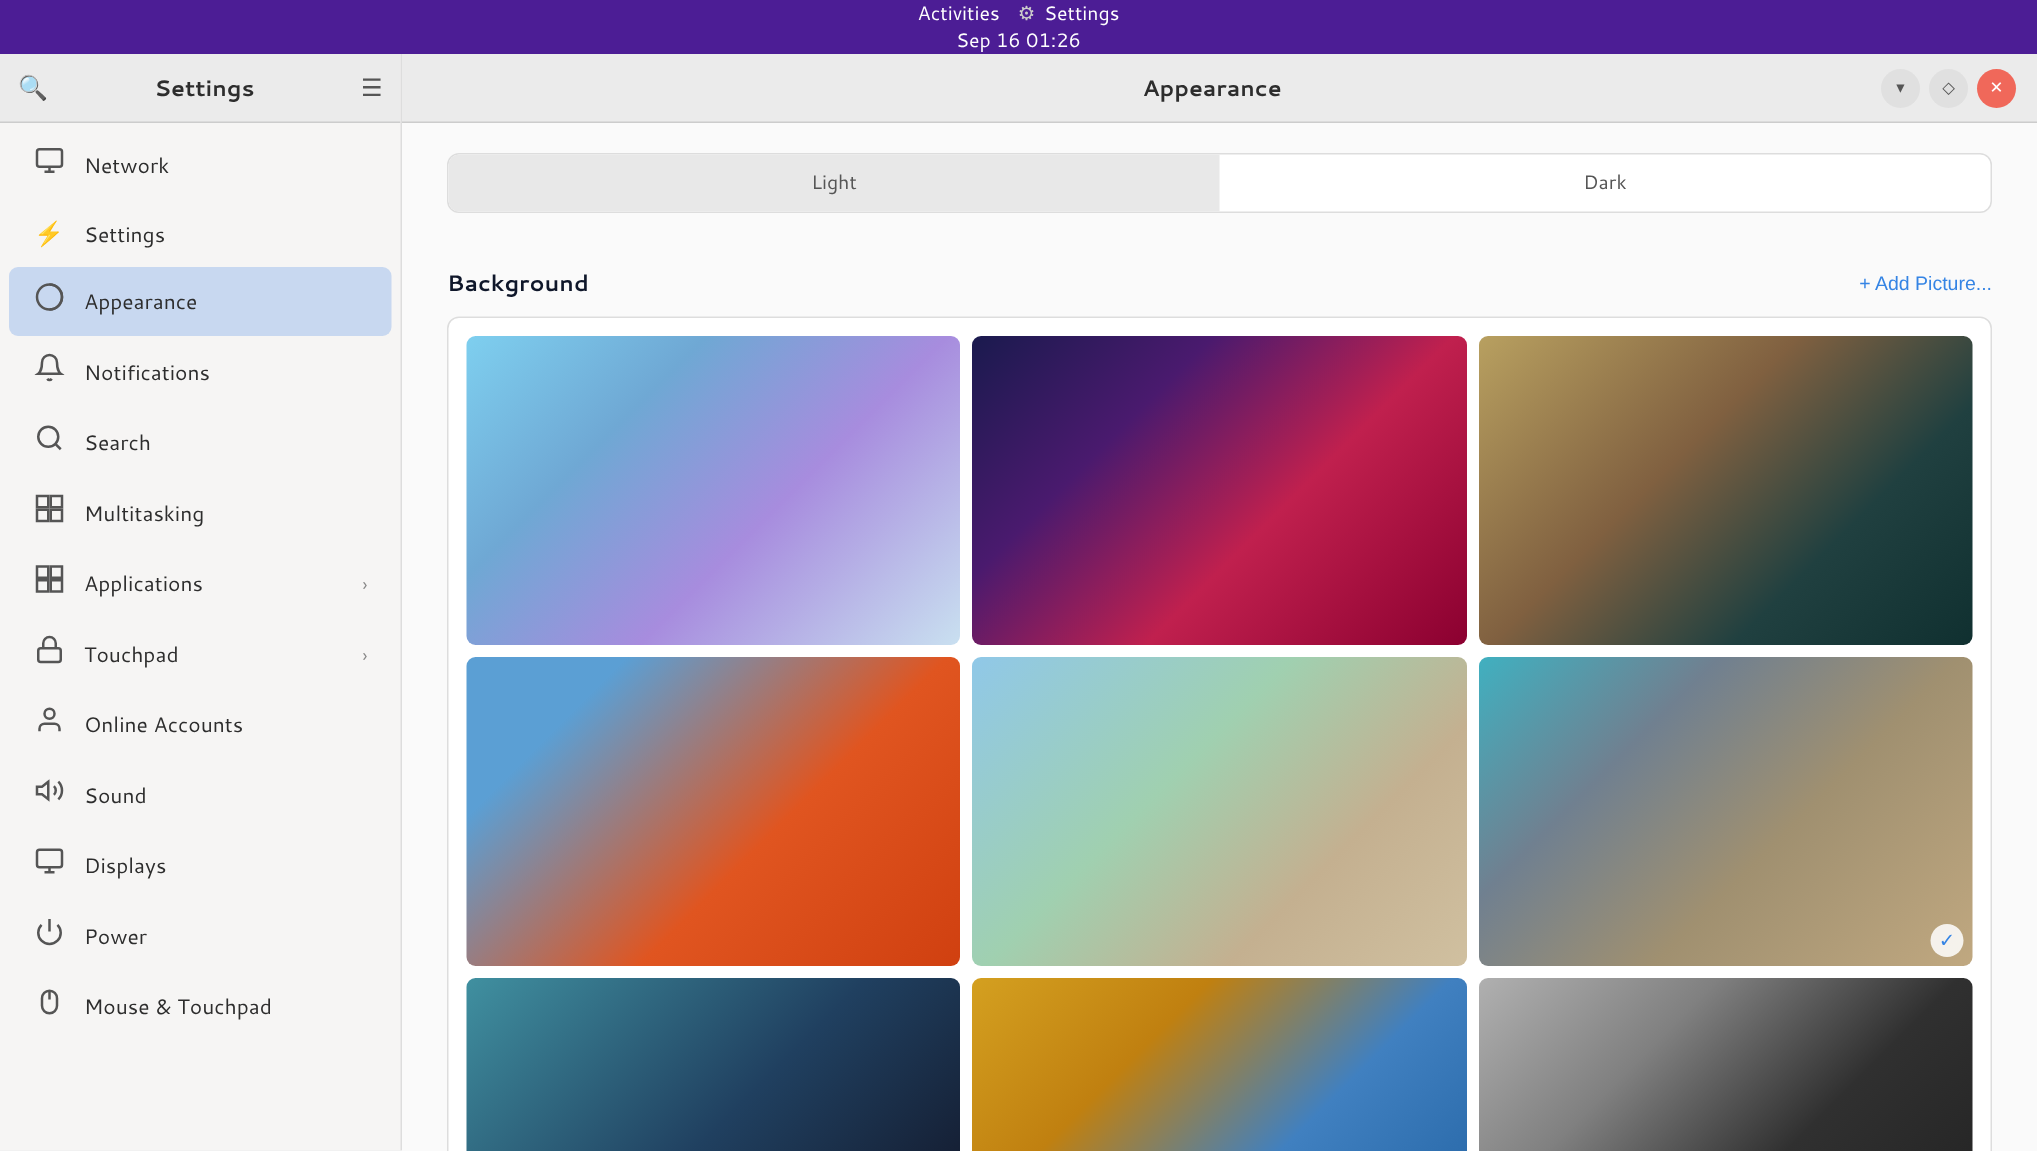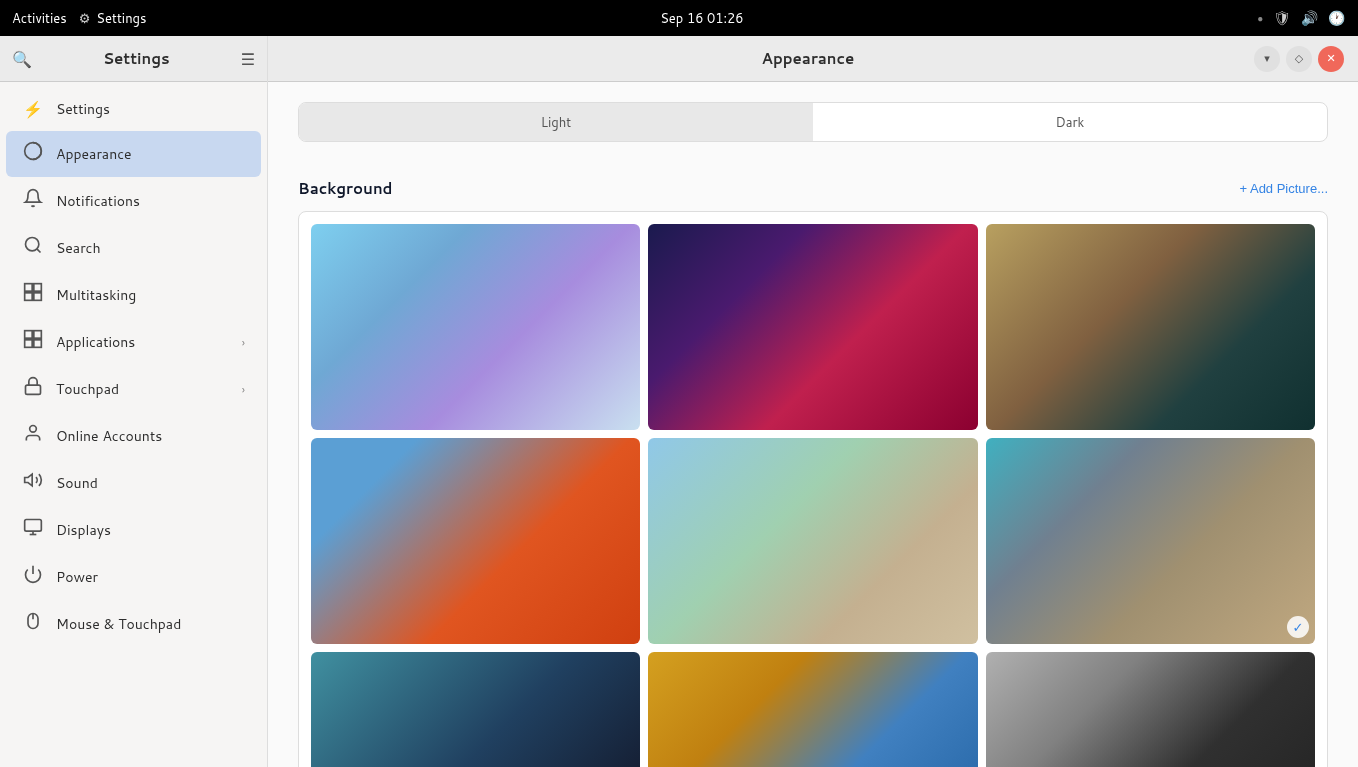--- a/index.html
+++ b/index.html
@@ -1,26 +1,27 @@
 <!DOCTYPE html>
 <html><head>
   <meta charset="utf-8">
   <style>
     * { margin: 0; padding: 0; box-sizing: border-box; }
     body { width: 1358px; height: 767px; font-family: 'Cantarell', 'Segoe UI', sans-serif; background: #f0f0f0; overflow: hidden; display: flex; flex-direction: column; }
 
     
     .topbar {
       height: 36px;
-      background: #000000;
+      background: #4c1d95;
       display: flex;
       align-items: center;
       justify-content: space-between;
       padding: 0 12px;
       flex-shrink: 0;
+      flex-direction: column;
     }
     .topbar-left { display: flex; align-items: center; gap: 12px; }
     .topbar-center { color: #fff; font-size: 13px; }
     .topbar-right { display: flex; align-items: center; gap: 10px; }
     .topbar-activities { color: #fff; font-size: 13px; cursor: pointer; }
     .topbar-settings-label { color: #fff; font-size: 13px; display: flex; align-items: center; gap: 6px; }
 
     
     .app-window {
       display: flex;
@@ -205,20 +206,30 @@
 
   <div class="sidebar">
     <div class="sidebar-header">
       <span style="color:#555; font-size:16px; cursor:pointer;">🔍</span>
       <span class="sidebar-title">Settings</span>
       <span class="sidebar-menu-icon">☰</span>
     </div>
 
     <div style="padding: 4px 0;">
       <div class="sidebar-item">
+        <span class="sidebar-item-icon">
+          <svg width="20" height="20" viewBox="0 0 24 24" fill="none" stroke="#555" stroke-width="2">
+              <rect x="2" y="3" width="20" height="14" rx="2"></rect>
+              <line x1="8" y1="21" x2="16" y2="21"></line>
+              <line x1="12" y1="17" x2="12" y2="21"></line>
+            </svg>
+        </span>
+        <span class="sidebar-item-label">Network</span>
+      </div>
+      <div class="sidebar-item">
         <span class="sidebar-item-icon" style="font-size:16px; color:#555;">⚡</span>
         <span class="sidebar-item-label">Settings</span>
       </div>
       <div class="sidebar-item active">
         <span class="sidebar-item-icon">
           <svg width="20" height="20" viewBox="0 0 24 24" fill="none" stroke="#555" stroke-width="2">
               <circle cx="12" cy="12" r="10"></circle>
               <path d="M12 2a10 10 0 0 1 0 20"></path>
             </svg>
         </span>

